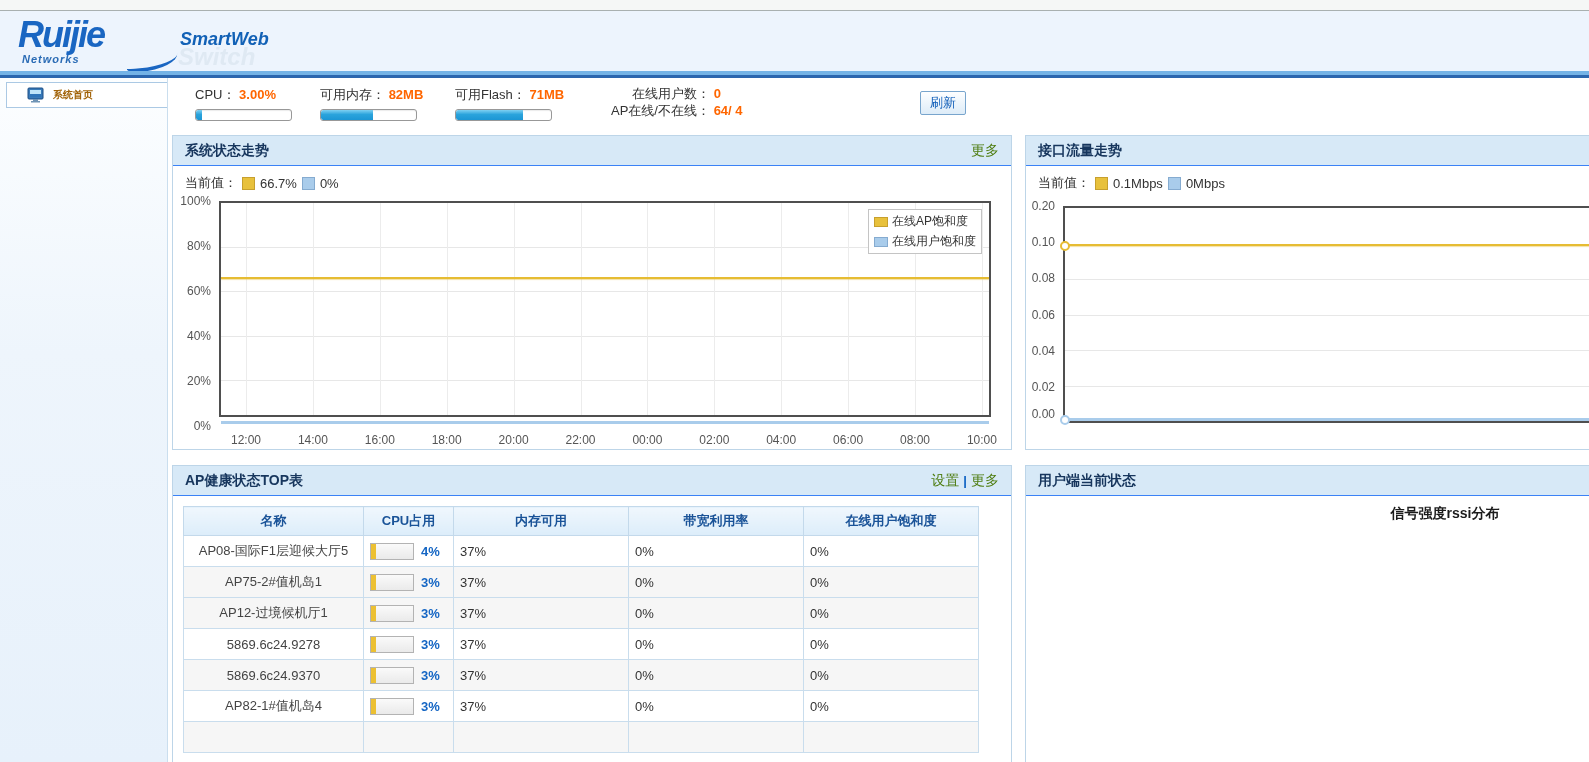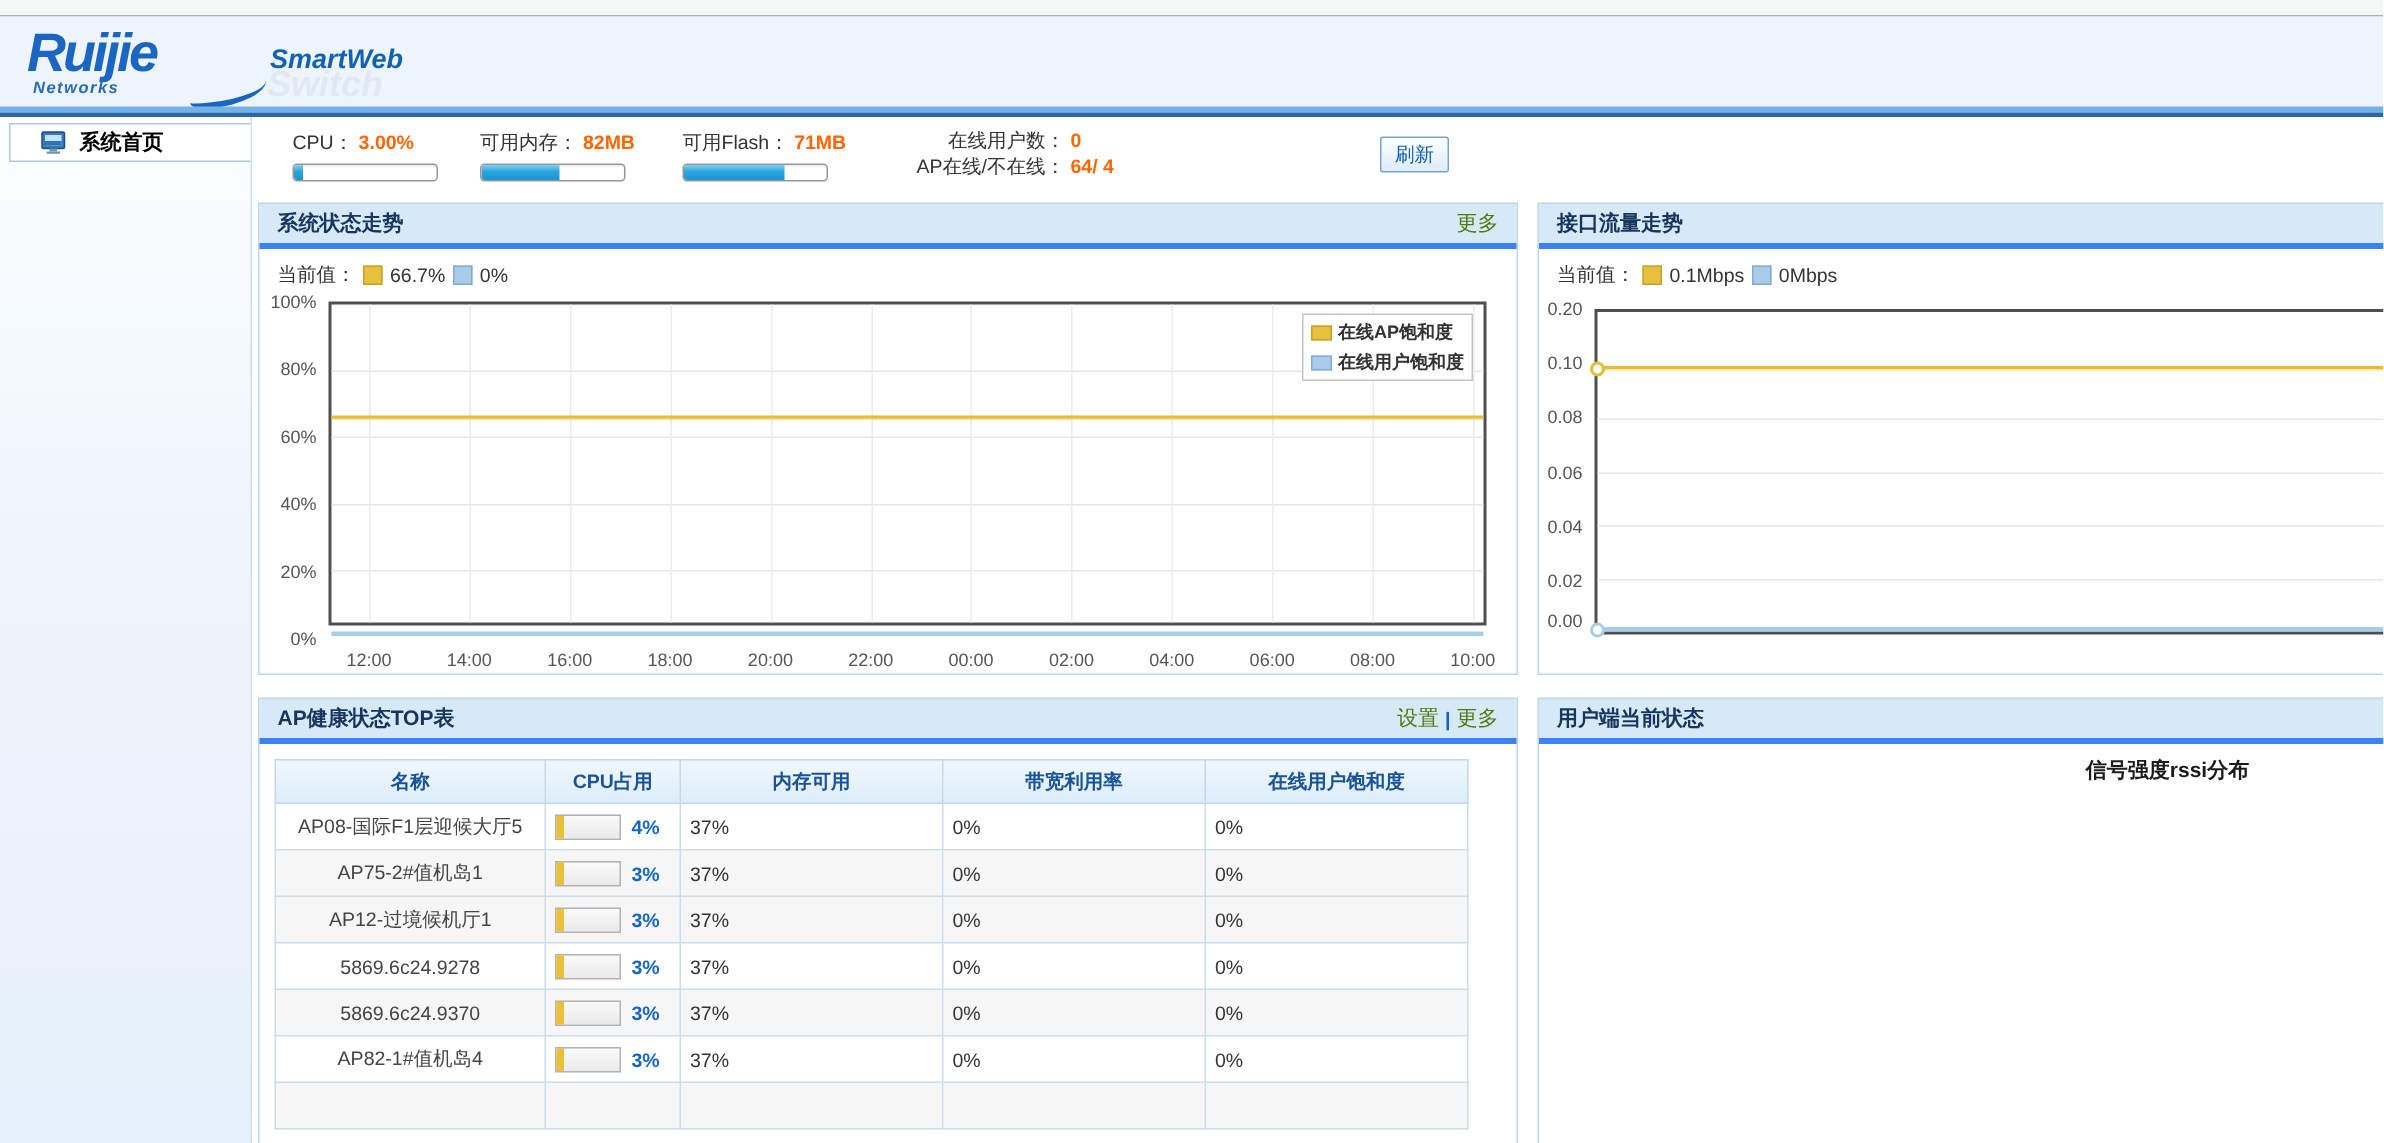--- a/index.html
+++ b/index.html
@@ -16,39 +16,39 @@
   .watermark{position:absolute;left:178px;top:32px;font-size:24px;font-weight:bold;color:#dfe9f3;font-style:italic;}
   .product{position:absolute;left:180px;top:18px;font-size:18px;font-weight:bold;font-style:italic;color:#1261b6;}
   .divider-light{position:absolute;left:0;top:71px;width:100%;height:4px;background:#74b3e6;}
   .divider-dark{position:absolute;left:0;top:75px;width:100%;height:3px;background:#2b66ae;}
 
   
   .sidebar{position:absolute;left:0;top:78px;width:168px;height:684px;
            background:linear-gradient(180deg,#fcfeff 0%,#eef5fc 40%,#e7f1fb 100%);border-right:1px solid #cadeee;box-sizing:border-box;}
   .side-item{position:relative;margin:4px 0 0 6px;height:24px;background:#fff;border:1px solid #abc9e4;border-right:none;
              display:flex;align-items:center;gap:8px;padding-left:20px;cursor:pointer;}
-  .side-item-label{color:#000000;font-weight:bold;font-size:14px;}
+  .side-item-label{color:#a16207;font-weight:bold;font-size:10px;}
   .monitor-icon{width:18px;height:16px;display:inline-block;}
 
   
   .stat{position:absolute;top:86px;}
   .stat-line{white-space:nowrap;}
   .stat-label{color:#333;}
   .stat-value{color:#ff6600;font-weight:bold;}
   .pbar{margin-top:5px;width:95px;height:10px;border:1px solid #989898;border-radius:3px;background:#fff;overflow:hidden;box-shadow:inset 0 1px 1px rgba(0,0,0,.08);}
   .pbar-fill{height:100%;background:linear-gradient(180deg,#7ed0f2 0%,#2aa3dc 45%,#1c96d4 100%);border-radius:2px 0 0 2px;}
   .users-block{position:absolute;left:598px;top:85px;line-height:17px;white-space:nowrap;}
   .ub-label{display:inline-block;width:112px;text-align:right;color:#333;}
   .refresh-btn{position:absolute;left:920px;top:91px;padding:2px 9px;font-size:13px;color:#0d5cb8;
                background:linear-gradient(180deg,#fdfeff,#ddecf8);border:1px solid #78a5cd;border-radius:2px;cursor:pointer;
                font-family:inherit;}
 
   
   .panel{position:absolute;background:#fff;border:1px solid #bdd5e8;box-sizing:border-box;}
-  .panel-header{height:30px;background:#d7e9f7;border-bottom:4px solid #3b82f6;display:flex;align-items:center;padding:0 12px;box-sizing:border-box;}
+  .panel-header{height:30px;background:#d7e9f7;border-bottom:1px solid #3b82f6;display:flex;align-items:center;padding:0 12px;box-sizing:border-box;}
   .panel-title{font-size:14px;font-weight:bold;color:#17365d;flex:1;}
   .panel-link{color:#4d7c0f;font-size:14px;font-weight:normal;text-decoration:none;cursor:pointer;}
   .link-sep{color:#0d62c3;font-weight:bold;margin:0 4px;}
 
   .legend-row{position:absolute;left:12px;top:38px;display:flex;align-items:center;gap:5px;font-size:13px;color:#333;}
   .swatch{width:13px;height:13px;display:inline-block;box-sizing:border-box;}
   .sw-yellow{background:#e8c13c;border:1px solid #c7a02e;}
   .sw-blue{background:#a9cceb;border:1px solid #85abd0;}
 
   .yticks{position:absolute;}
@@ -168,21 +168,21 @@
       <span>0%</span>
     </div>
     <div class="yticks" id="sys-yticks" style="left:0;top:65px;width:44px;height:225px;">
         <div class="ytick" style="top: 0px;">100%</div>
         <div class="ytick" style="top: 45px;">80%</div>
         <div class="ytick" style="top: 90px;">60%</div>
         <div class="ytick" style="top: 135px;">40%</div>
         <div class="ytick" style="top: 180px;">20%</div>
         <div class="ytick" style="top: 225px;">0%</div>
       </div>
-    <div class="plot" id="sys-plot" style="left:46px;top:65px;width:772px;height:216px;font-weight:bold;">
+    <div class="plot" id="sys-plot" style="left:46px;top:65px;width:772px;height:216px;">
       <div class="chart-legend">
         <div class="cl-entry">
           <span class="cl-swatch sw-yellow"></span>
           <span>在线AP饱和度</span>
         </div>
         <div class="cl-entry">
           <span class="cl-swatch sw-blue"></span>
           <span>在线用户饱和度</span>
         </div>
       </div>

